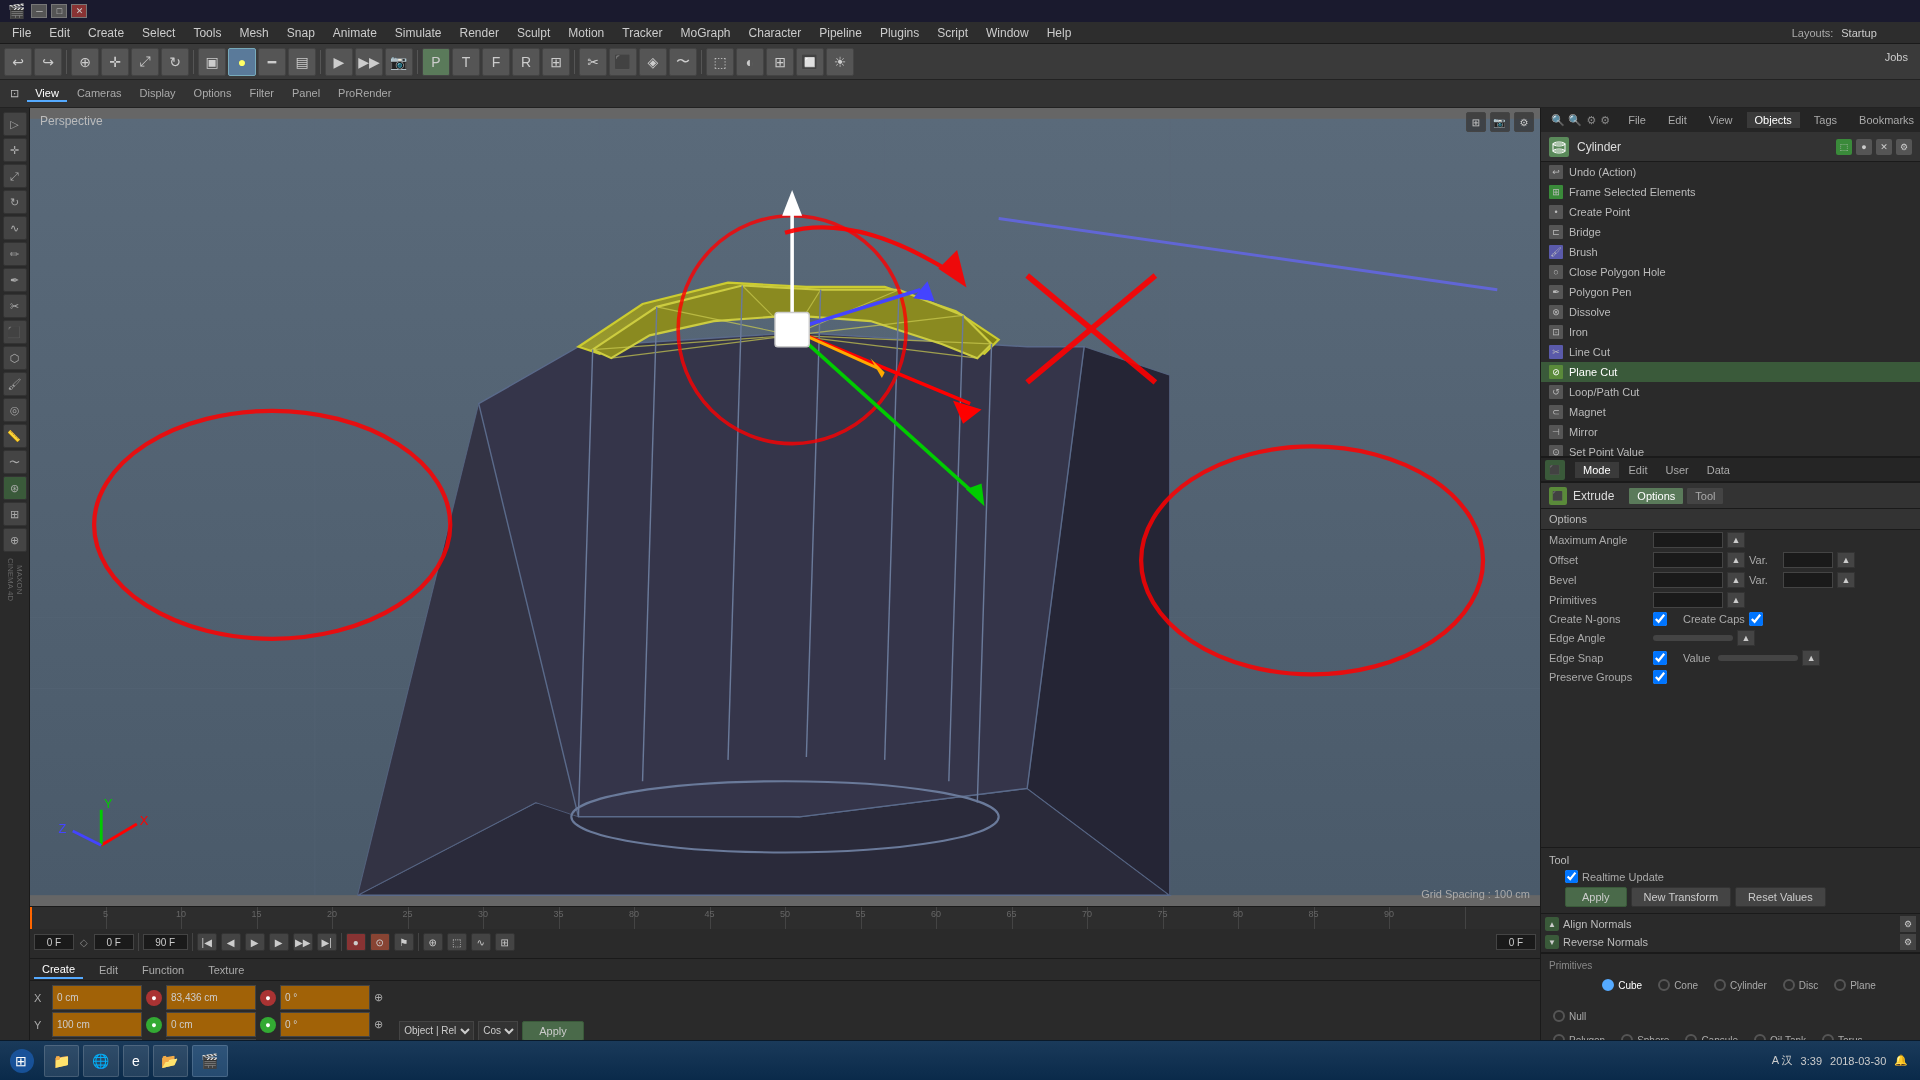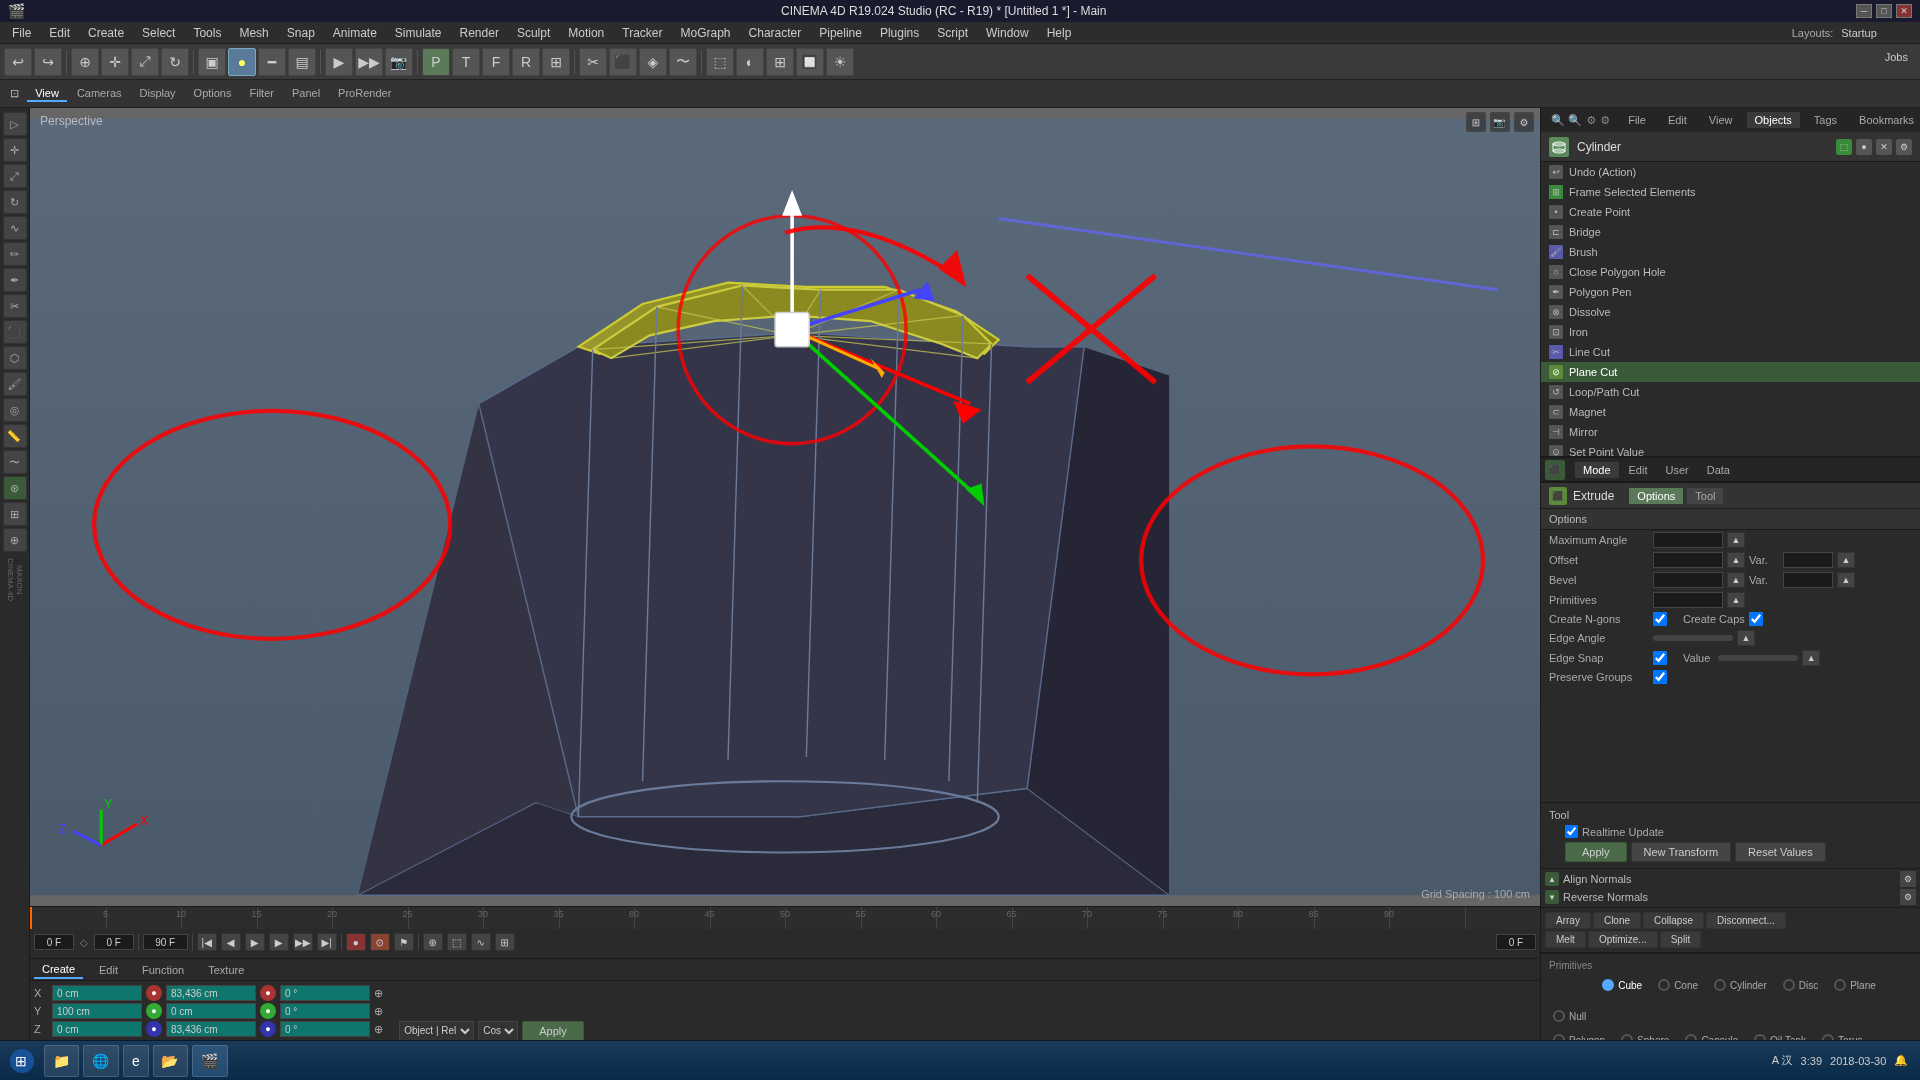--- a/index.html
+++ b/index.html
@@ -287,22 +287,22 @@
       align-items: center;
       gap: 4px;
     }
     .pos-label {
       width: 14px;
       color: #aaa;
       font-size: 11px;
     }
     .pos-input {
       width: 90px;
-      height: 16px;
-      background: #0f766e;
+      height: 25px;
+      background: #a16207;
       border: 1px solid #444;
       color: #ccc;
       font-size: 10px;
       padding: 0 4px;
     }
 
     
     #right-panel {
       width: 380px;
       background: #2d2d2d;
@@ -664,21 +664,20 @@
       font-size: 9px;
       color: #666;
       transform: translateX(-50%);
     }
   </style>
 </head>
 <body>
 
 <div id="title-bar">
   <span style="font-size:14px;margin-right:6px;">🎬</span>
-  <span class="title-text">CINEMA 4D R19.024 Studio (RC - R19) * [Untitled 1 *] - Main</span>
   <div class="win-controls">
     <div class="win-btn">─</div>
     <div class="win-btn">□</div>
     <div class="win-btn" style="background:#883333;">✕</div>
   </div>
 </div>
 
 <div id="menu-bar">
   <div class="menu-item">File</div>
   <div class="menu-item">Edit</div>
@@ -1243,33 +1242,20 @@
         <span style="font-size:11px;color:#bbb;cursor:pointer;">Align Normals</span>
         <div style="margin-left:auto;width:16px;height:16px;background:#444;cursor:pointer;display:flex;align-items:center;justify-content:center;font-size:9px;">⚙</div>
       </div>
       <div style="display:flex;gap:4px;align-items:center;margin-top:2px;">
         <div style="width:14px;height:14px;background:#3a5a3a;border-radius:2px;display:flex;align-items:center;justify-content:center;font-size:8px;">▼</div>
         <span style="font-size:11px;color:#bbb;cursor:pointer;">Reverse Normals</span>
         <div style="margin-left:auto;width:16px;height:16px;background:#444;cursor:pointer;display:flex;align-items:center;justify-content:center;font-size:9px;">⚙</div>
       </div>
     </div>
 
-    <div style="background:#2a2a2a;border-top:1px solid #1a1a1a;padding:4px;">
-      <div style="display:flex;flex-wrap:wrap;gap:2px;">
-        <button style="padding:2px 10px;background:#3a3a3a;border:1px solid #333;color:#ccc;font-size:10px;cursor:pointer;border-radius:2px;">Array</button>
-        <button style="padding:2px 10px;background:#3a3a3a;border:1px solid #333;color:#ccc;font-size:10px;cursor:pointer;border-radius:2px;">Clone</button>
-        <button style="padding:2px 10px;background:#3a3a3a;border:1px solid #333;color:#ccc;font-size:10px;cursor:pointer;border-radius:2px;">Collapse</button>
-        <button style="padding:2px 10px;background:#3a3a3a;border:1px solid #333;color:#ccc;font-size:10px;cursor:pointer;border-radius:2px;">Disconnect...</button>
-      </div>
-      <div style="display:flex;flex-wrap:wrap;gap:2px;margin-top:2px;">
-        <button style="padding:2px 10px;background:#3a3a3a;border:1px solid #333;color:#ccc;font-size:10px;cursor:pointer;border-radius:2px;">Melt</button>
-        <button style="padding:2px 10px;background:#3a3a3a;border:1px solid #333;color:#ccc;font-size:10px;cursor:pointer;border-radius:2px;">Optimize...</button>
-        <button style="padding:2px 10px;background:#3a3a3a;border:1px solid #333;color:#ccc;font-size:10px;cursor:pointer;border-radius:2px;">Split</button>
-      </div>
-    </div>
 
     <div id="primitives-panel">
       <div style="font-size:10px;color:#888;padding:2px 4px;">Primitives</div>
 
       <div style="display:flex;flex-wrap:wrap;gap:4px;padding:2px;">
 
         <div class="prim-item">
           <div style="display:flex;align-items:center;gap:4px;margin-top:31px;">
             <div class="prim-radio"></div>
             <span style="font-size:10px;color:#aaa;">Null</span>

